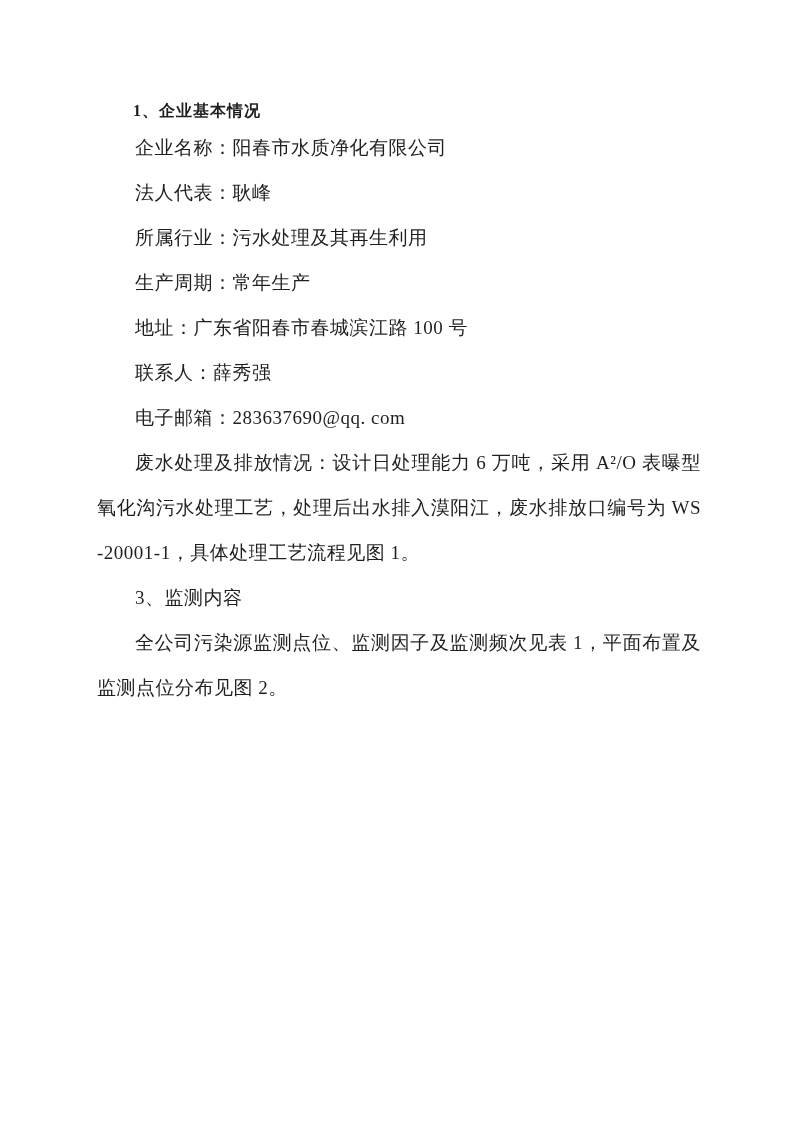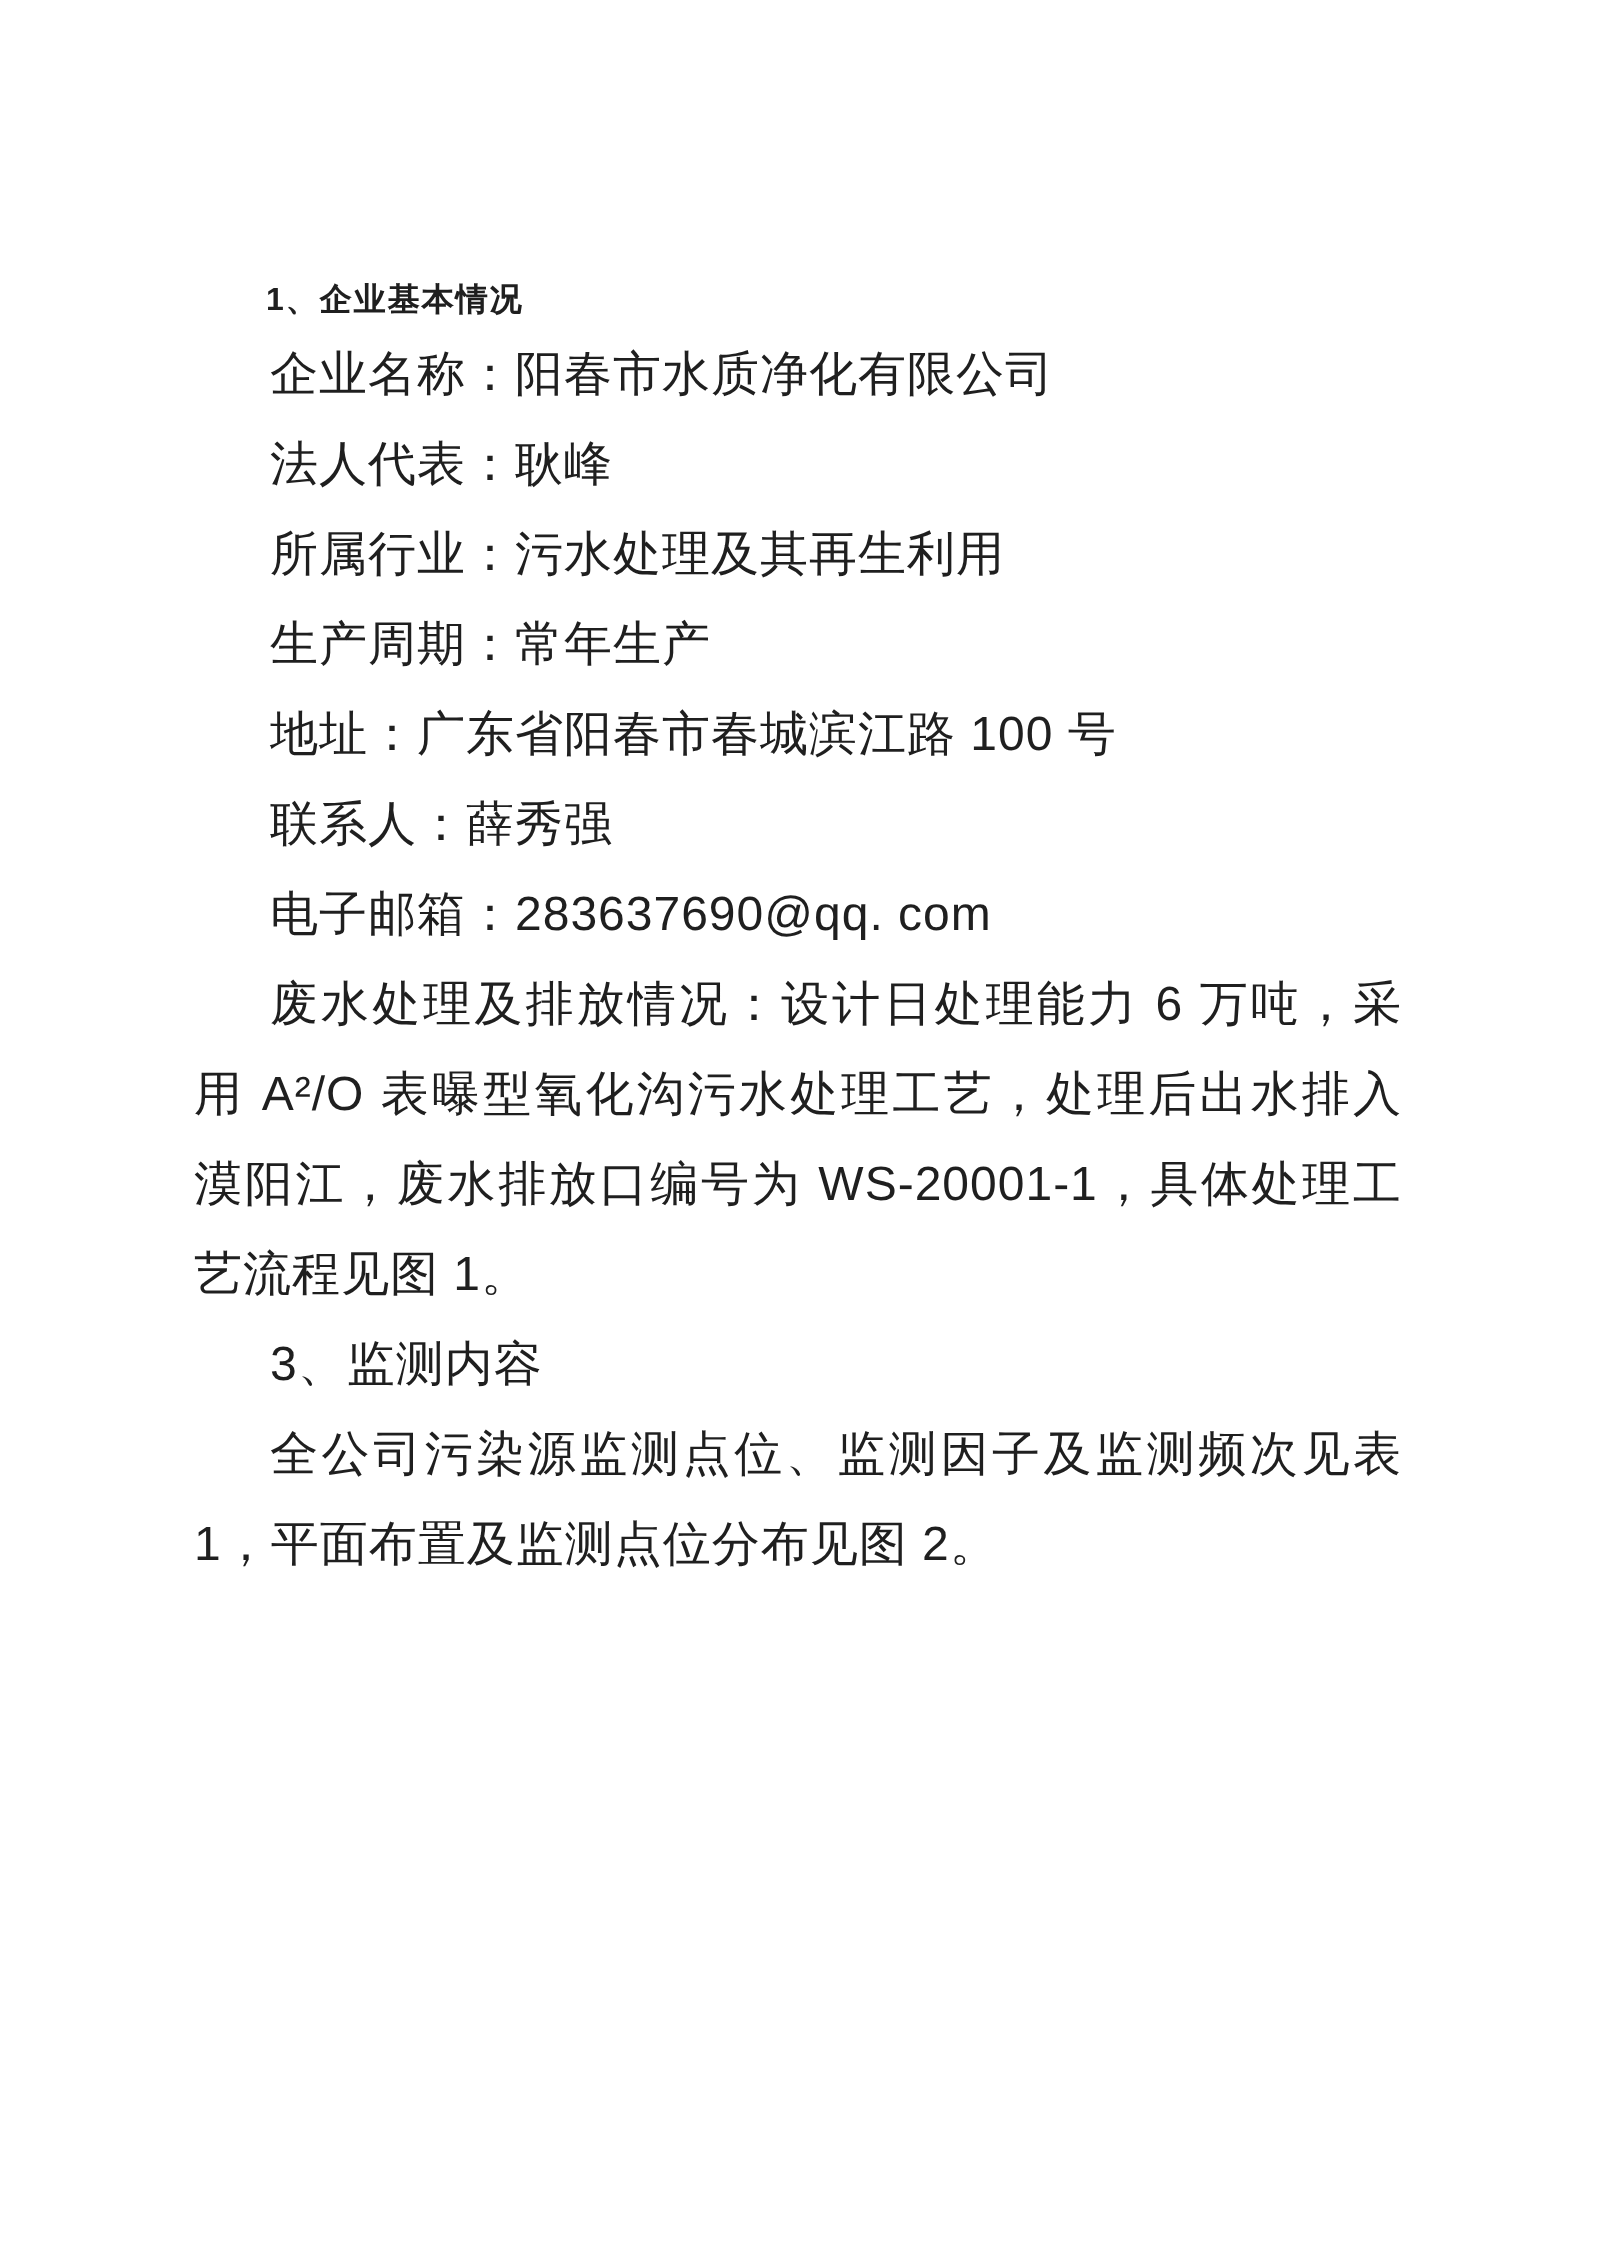--- a/index.html
+++ b/index.html
@@ -6,31 +6,30 @@
     margin: 0;
     padding: 0;
     background: #ffffff;
   }
   .page {
     position: relative;
     width: 800px;
     height: 892px;
     background: #ffffff;
     overflow: hidden;
-    font-family: Liberation Sans, sans-serif;
+    font-family: Liberation Serif, serif;
     color: #1f1f1f;
-    margin-top: 40px;
   }
   .content {
     box-sizing: border-box;
     padding: 97px 99px 0 97px;
   }
   .content p {
     margin: 0;
-    font-size: 24px;
+    font-size: 19px;
     line-height: 45px;
     text-align: justify;
     text-indent: 38px;
     letter-spacing: 0.5px;
     word-break: break-all;
   }
   .content p.h1 {
     font-size: 16px;
     font-weight: 700;
     line-height: 28px;

